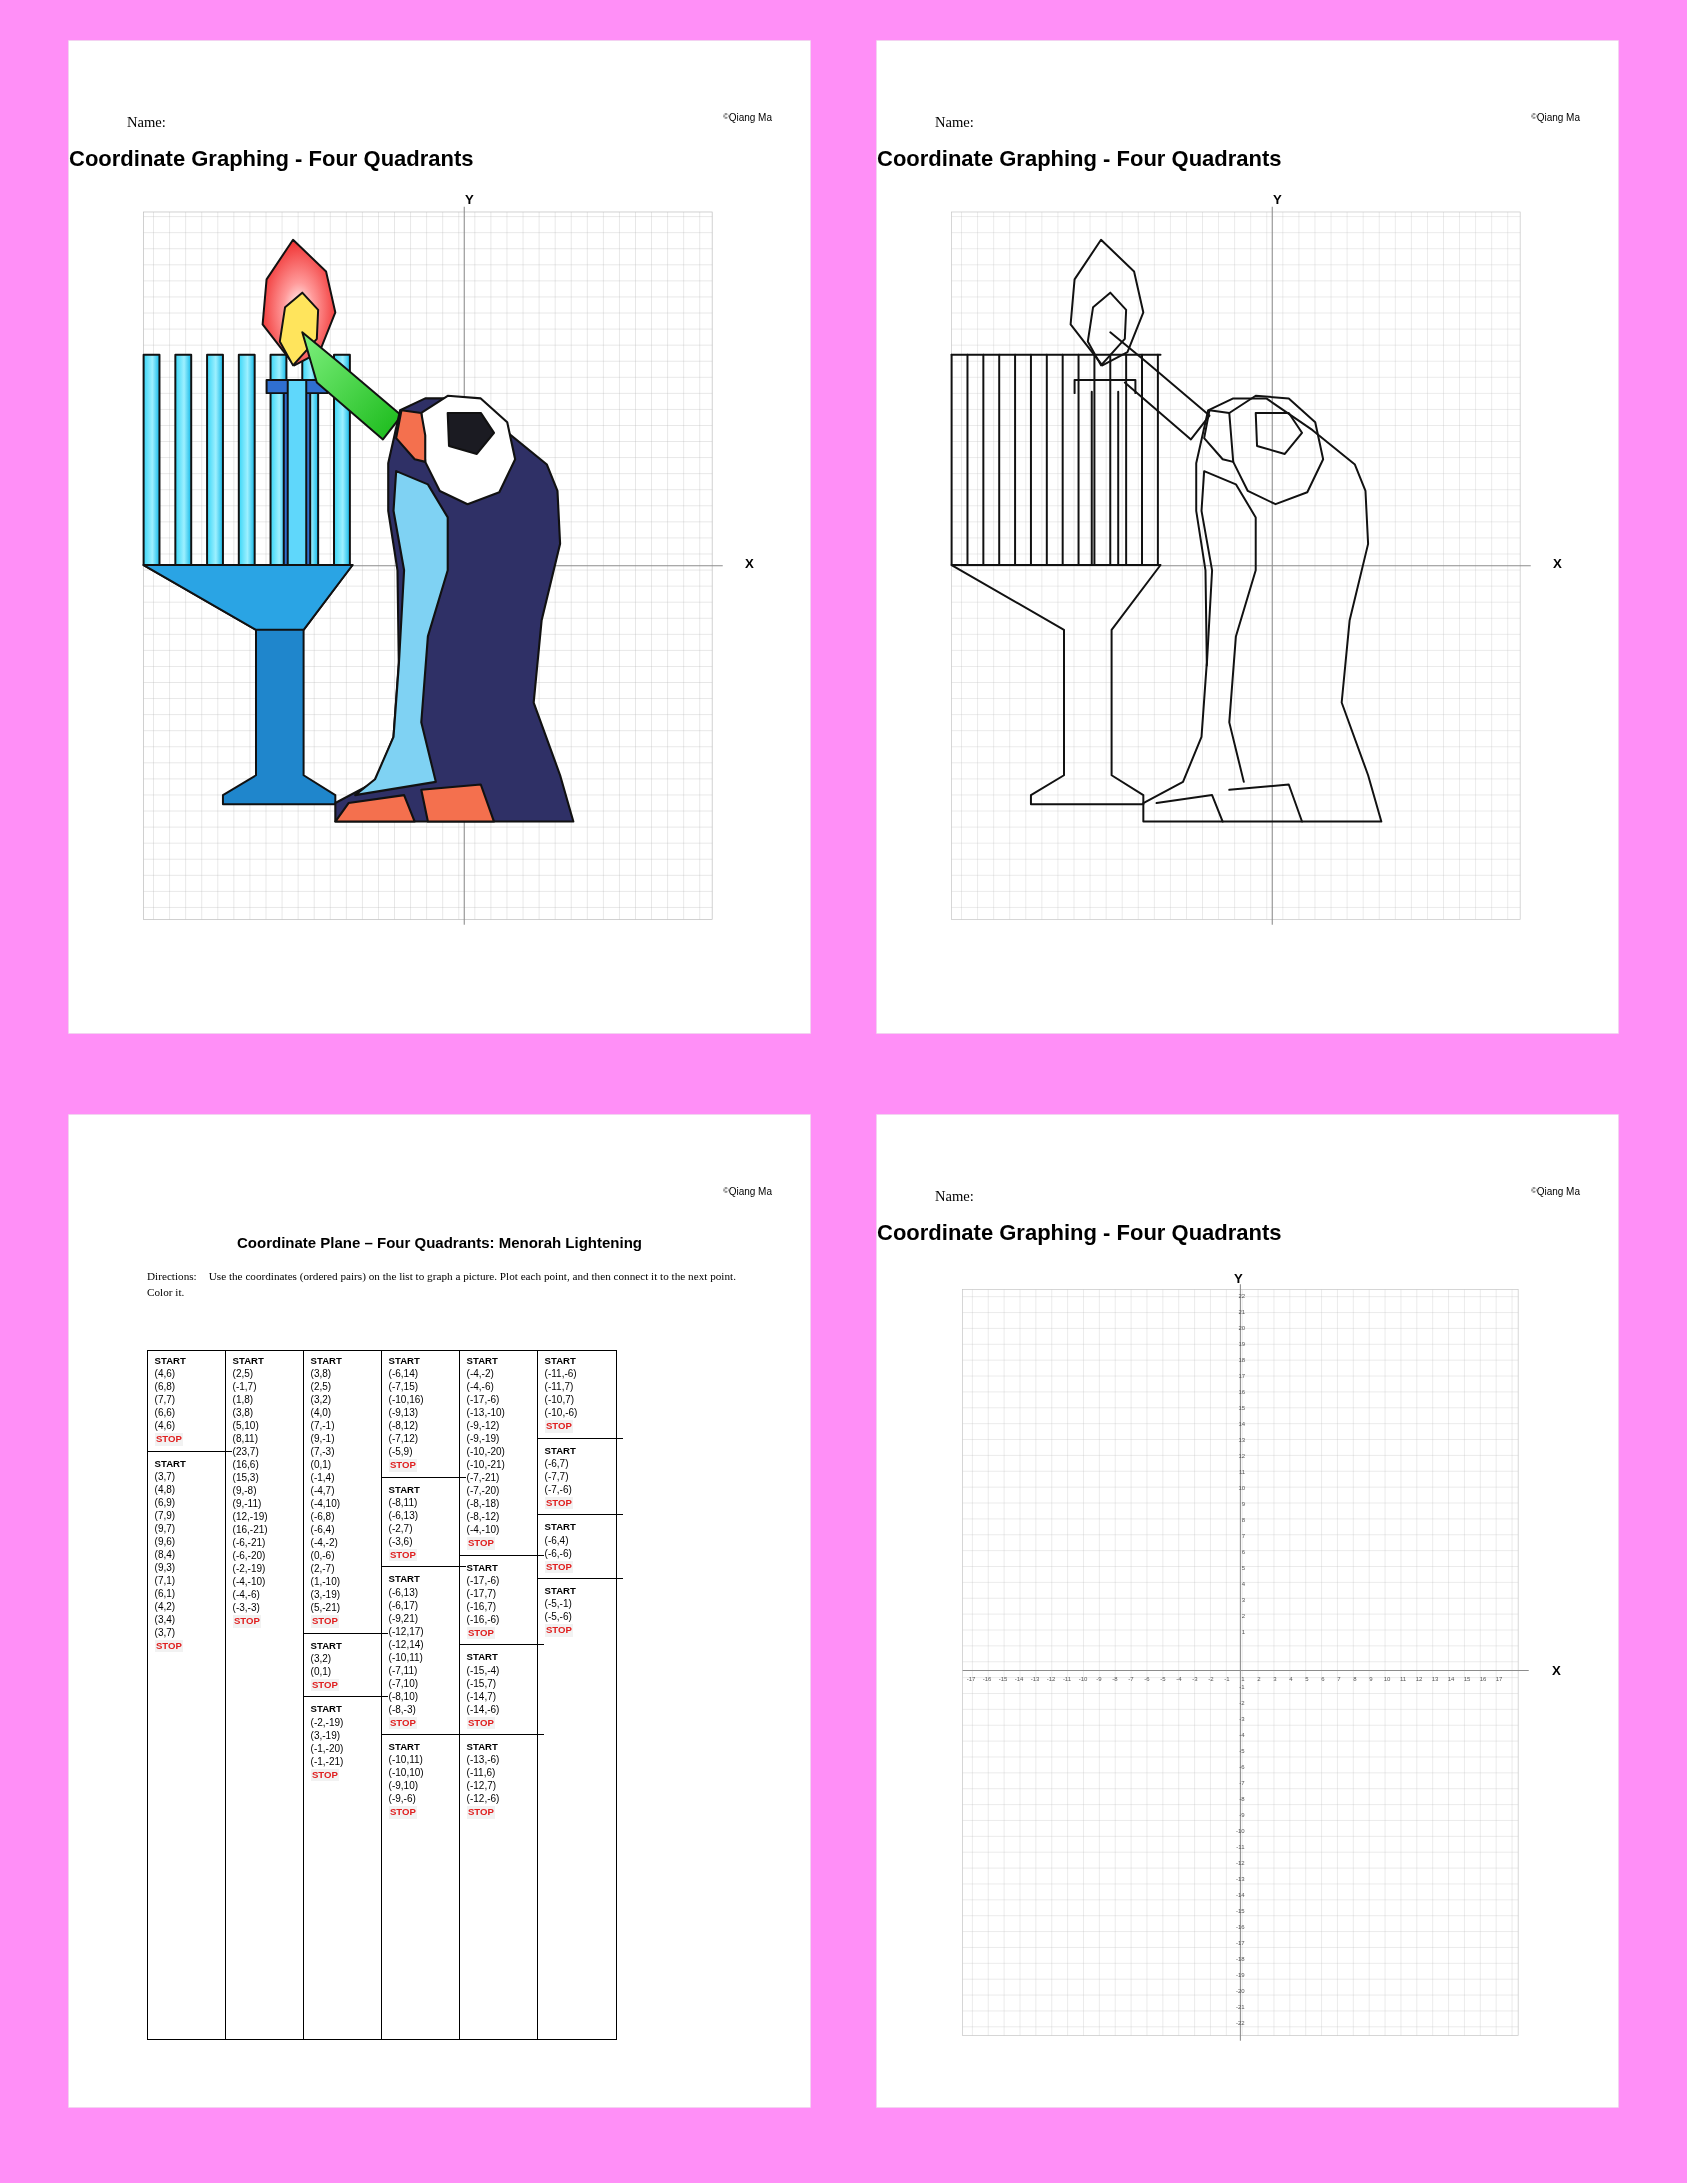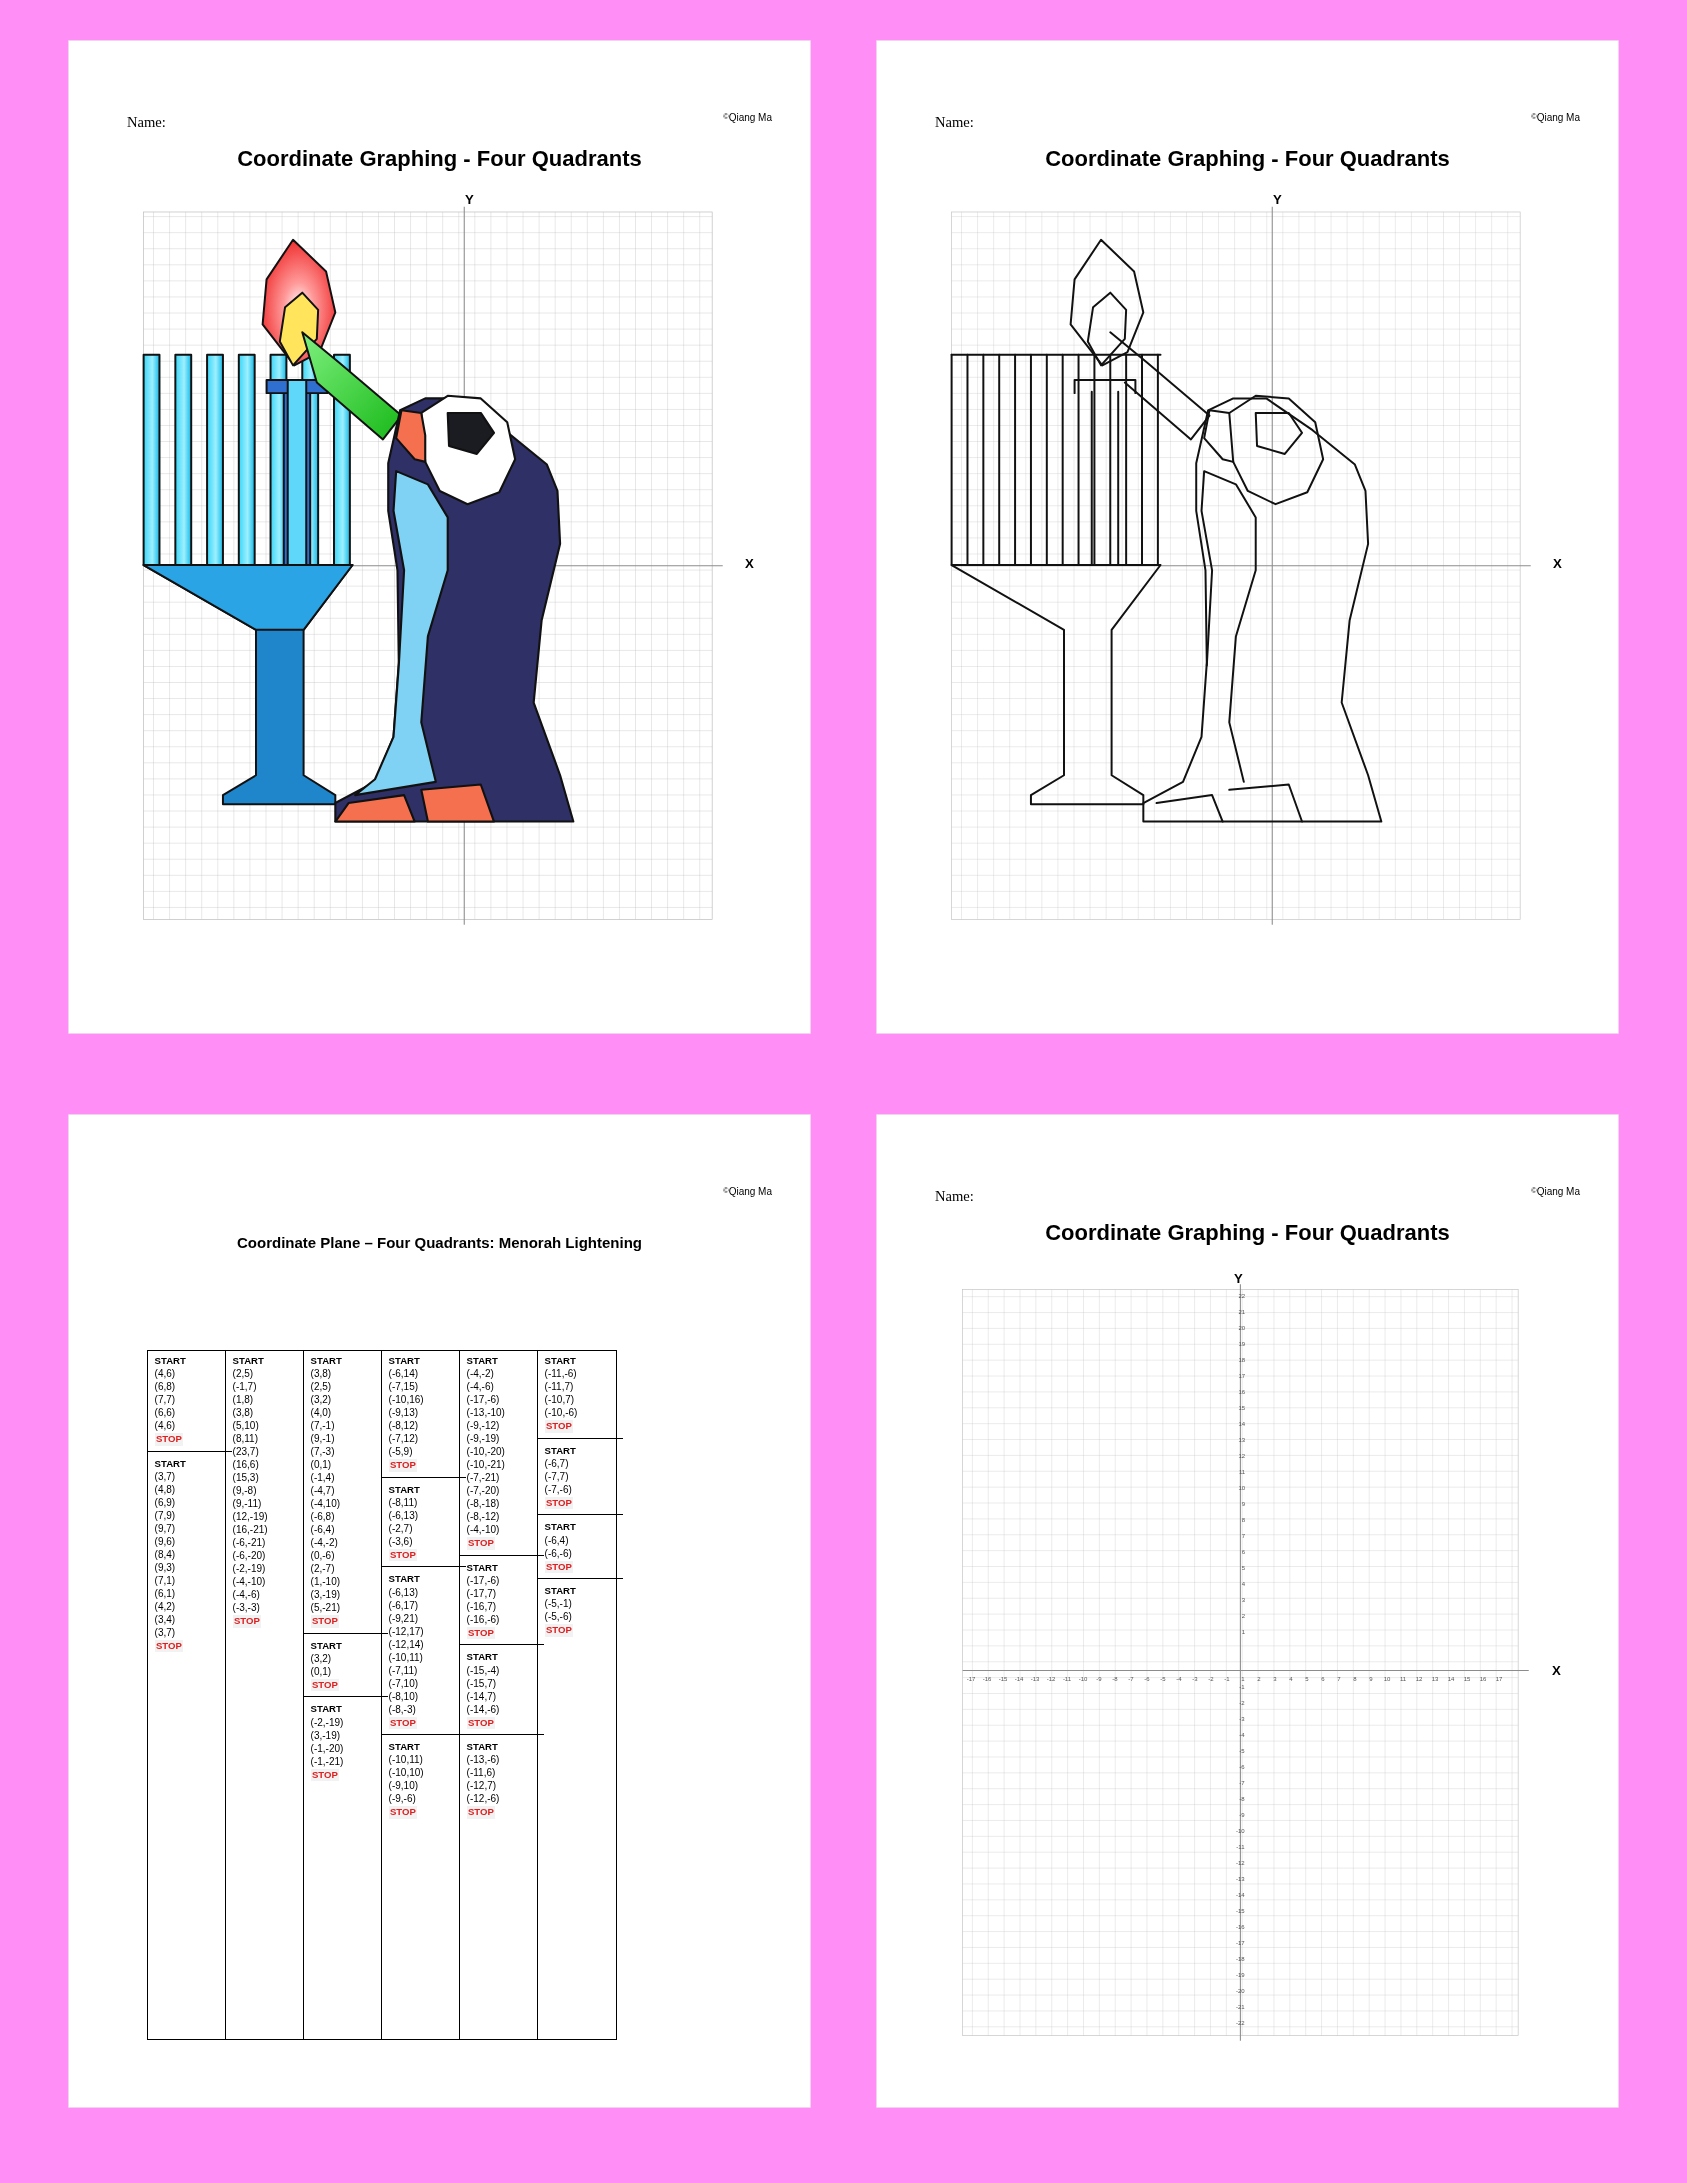--- a/index.html
+++ b/index.html
@@ -26,21 +26,20 @@
     font-family:"Liberation Serif", serif;
   }
   .copyright{
     position:absolute;right:38px;top:71px;
     font-size:10px;color:#000;
     font-family:"Liberation Sans", sans-serif;
   }
   .copyright .c{font-size:7.3px;vertical-align:top;}
   .sheet-title{
     position:absolute;left:0;right:0;top:105px;
-    text-align:center;
     font-size:22px;font-weight:bold;
     font-family:"Liberation Sans", sans-serif;
     color:#000;
   }
 
   
   .graph-wrap{position:absolute;}
   .axis-label{
     position:absolute;font-size:13.2px;font-weight:bold;
     font-family:"Liberation Sans", sans-serif;color:#000;
@@ -195,20 +194,23 @@
       </g>
     </svg>
   </div>
   <div class="axis-label" style="left:396px;top:151px;">Y</div>
   <div class="axis-label" style="left:676px;top:515px;">X</div>
 </div>
 
 <div class="sheet" id="page3">
   <div class="copyright"><span class="c">©</span><span>Qiang Ma</span></div>
   <div class="list-title">Coordinate Plane – Four Quadrants: Menorah Lightening</div>
+  <div class="directions">
+    <span class="lbl">Directions:</span><span>Use the coordinates (ordered pairs) on the list to graph a picture.  Plot each point, and then connect it to the next point.   Color it.</span>
+  </div>
   <div class="coltable" id="coord-table" style="min-height: 688px;">
       <div class="col" style="min-height: 688px;">
         <div class="blk">
           <div class="hd">START</div>
           <div>(4,6)</div>
           <div>(6,8)</div>
           <div>(7,7)</div>
           <div>(6,6)</div>
           <div>(4,6)</div>
           <div><span class="st">STOP</span></div>

